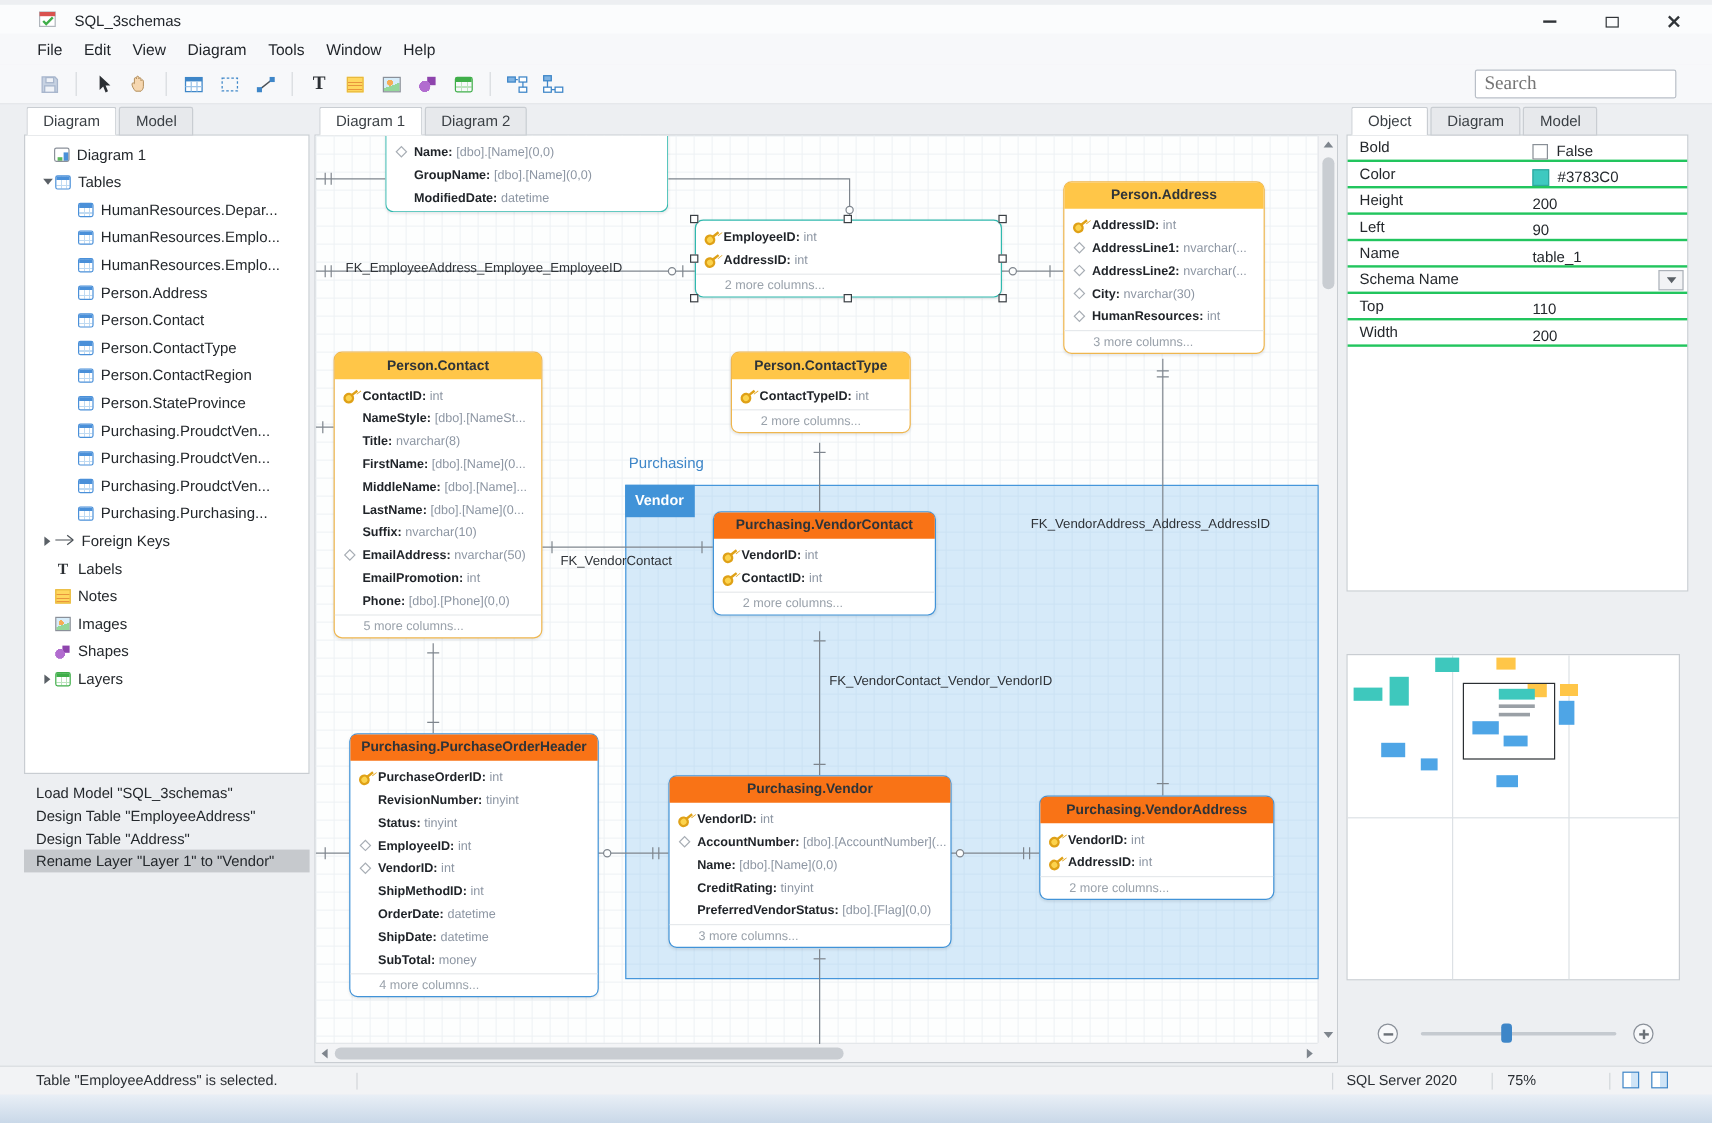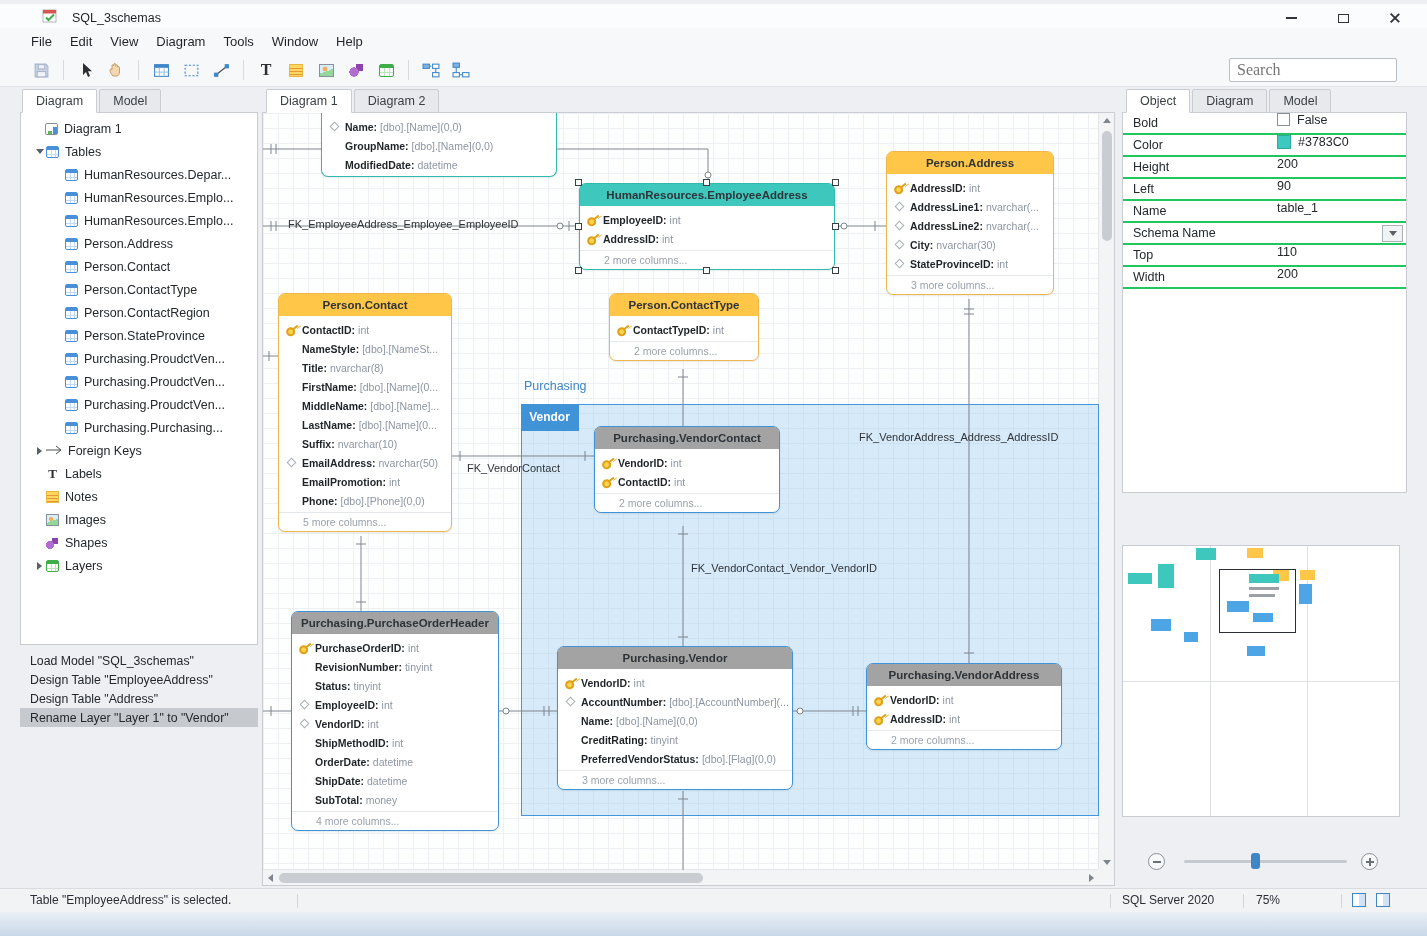--- a/index.html
+++ b/index.html
@@ -1,20 +1,20 @@
 <!DOCTYPE html>
 <html><head>
 <meta charset="utf-8">
 <style>
   *{margin:0;padding:0;box-sizing:border-box}
   html,body{width:1427px;height:936px;overflow:hidden}
   body{font-family:"Liberation Sans",sans-serif;background:#EDEFF2;position:relative;color:#24282C}
 
   
-  .titlebar{position:absolute;left:0;top:4px;width:1427px;height:28px;background:#FBFCFD;display:flex;align-items:center;padding-left:42px}
+  .titlebar{position:absolute;left:0;top:4px;width:1427px;height:28px;background:#FBFCFD;display:flex;align-items:center;padding-left:32px}
   .title-text{font-size:12.5px;color:#1F2328;margin-left:8px}
   .wincontrols{position:absolute;right:6px;top:0;height:28px;display:flex}
   .wc{width:52px;height:28px;display:flex;align-items:center;justify-content:center;position:relative}
   .wc-min i{display:block;width:11px;height:1.5px;background:#303438}
   .wc-max i{display:block;width:11px;height:9px;border:1.4px solid #303438}
   .wc-close i{display:block;width:12px;height:12px;position:relative}
   .wc-close i::before,.wc-close i::after{content:'';position:absolute;left:5px;top:0;width:1.6px;height:12px;background:#303438}
   .wc-close i::before{transform:rotate(45deg)}
   .wc-close i::after{transform:rotate(-45deg)}
 
@@ -70,21 +70,21 @@
   .schema-label{position:absolute;left:261px;top:266px;color:#3E86C8;font-size:12.5px;z-index:2}
 
   .conns{position:absolute;left:0;top:0;z-index:2}
   .fk{position:absolute;z-index:3;font-size:11px;color:#2F3338;white-space:nowrap}
 
   
   .ertable{position:absolute;background:#fff;border-radius:7px;border:1.5px solid;box-shadow:0 1px 2px rgba(40,50,60,.10);font-size:10.5px;z-index:4}
   .ertable.yellow{border-color:#EFB64E}
   .ertable.yellow .ert-header{background:#FFC648}
   .ertable.blue{border-color:#4193D8}
-  .ertable.blue .ert-header{background:#a3a3a3}
+  .ertable.blue .ert-header{background:#f97316}
   .ertable.teal{border-color:#30B9AE}
   .ertable.teal .ert-header{background:#3EC8BD}
   .ertable.cut-top{border-top:none;border-radius:0 0 7px 7px}
   .ert-header{height:22px;border-radius:5px 5px 0 0;display:flex;align-items:center;justify-content:center;font-weight:bold;font-size:11.5px;color:#2E3338;overflow:hidden;white-space:nowrap}
   .ert-body{padding:4px 0 2px}
   .ert-row{height:19px;display:flex;align-items:center;padding:0 6px;white-space:nowrap;overflow:hidden}
   .f-ic{width:14px;height:13px;flex:0 0 14px;position:relative;margin-right:3px}
   .f-key{transform:rotate(-38deg)}
   .f-key::before{content:'';position:absolute;left:0;top:3px;width:5px;height:5px;border:2px solid #DFA117;border-radius:50%;background:#FCD34D}
   .f-key::after{content:'';position:absolute;left:8px;top:5.5px;width:6px;height:2px;background:#DFA117;box-shadow:3px 2px 0 -0.7px #DFA117}
@@ -94,21 +94,21 @@
   .ert-more{border-top:1px solid #E6E9EC;height:19px;display:flex;align-items:center;padding-left:24px;color:#9AA2AB}
   .hd{position:absolute;width:7px;height:7px;background:#fff;border:1px solid #3A3F44;z-index:6}
   .hd.nw{left:-5px;top:-5px}.hd.n{left:calc(50% - 4px);top:-5px}.hd.ne{right:-5px;top:-5px}
   .hd.w{left:-5px;top:calc(50% - 4px)}.hd.e{right:-5px;top:calc(50% - 4px)}
   .hd.sw{left:-5px;bottom:-5px}.hd.s{left:calc(50% - 4px);bottom:-5px}.hd.se{right:-5px;bottom:-5px}
 
   
   .props{position:absolute;left:1122px;top:112px;width:285px;height:381px;background:#fff;border:1px solid #C9CDD2;z-index:3}
   .prow{height:22px;display:flex;align-items:center;border-bottom:2px solid #22c55e;font-size:12.5px;color:#24282C}
   .plabel{width:150px;padding-left:10px;flex:0 0 150px;white-space:nowrap}
-  .pval{flex:1;display:flex;align-items:flex-start;padding-left:4px;position:relative;height:100%}
+  .pval{flex:1;display:flex;align-items:flex-end;padding-left:4px;position:relative;height:100%}
   .pcheck{width:13px;height:13px;border:1px solid #898F96;background:#fff;margin-right:7px}
   .pswatch{width:14px;height:14px;background:#3EC9C0;border:1px solid #2FA89F;margin-right:7px}
   .pcombo{position:absolute;right:3px;top:2px;width:21px;height:17px;border:1px solid #ABB1B8;background:#F2F3F5;display:flex;align-items:center;justify-content:center}
 
   
   .mini{position:absolute;left:1122px;top:545px;width:278px;height:272px;background:#fff;border:1px solid #C9CDD2;z-index:3;overflow:hidden}
   .mgl{position:absolute;background:#DDE1E5}
   .mr{position:absolute}
   .mr-teal{background:#3EC8BD}.mr-yellow{background:#FFC648}.mr-blue{background:#4EA5E6}.mr-gray{background:#9AA0A6}
   .mview{position:absolute;left:96px;top:23px;width:77px;height:64px;border:1.5px solid #2B2F33;background:transparent}
@@ -447,21 +447,20 @@
 
           <div class="ert-row">
             <span class="f-ic f-none"></span>
             <span class="f-name">ModifiedDate:</span>
             <span class="f-type">datetime</span>
           </div>
         </div>
     </div>
 
     <div class="ertable teal" style="left:316px;top:70px;width:256px">
-      <div class="ert-header">HumanResources.EmployeeAddress</div>
       <div class="ert-body">
 
           <div class="ert-row">
             <span class="f-ic f-key"></span>
             <span class="f-name">EmployeeID:</span>
             <span class="f-type">int</span>
           </div>
 
           <div class="ert-row">
             <span class="f-ic f-key"></span>
@@ -503,21 +502,21 @@
           </div>
 
           <div class="ert-row">
             <span class="f-ic f-diamond"></span>
             <span class="f-name">City:</span>
             <span class="f-type">nvarchar(30)</span>
           </div>
 
           <div class="ert-row">
             <span class="f-ic f-diamond"></span>
-            <span class="f-name">StateProvinceID:</span>
+            <span class="f-name">HumanResources:</span>
             <span class="f-type">int</span>
           </div>
         </div>
       <div class="ert-more">3 more columns...</div>
     </div>
 
     <div class="ertable yellow" style="left:15px;top:180px;width:174px">
       <div class="ert-header">Person.Contact</div>
       <div class="ert-body">
 

